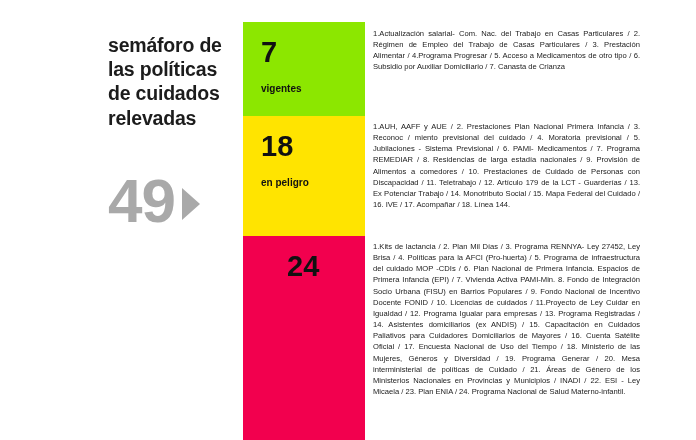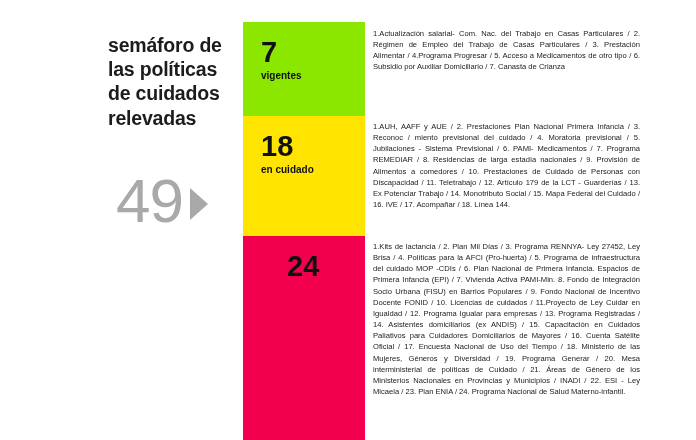--- a/index.html
+++ b/index.html
@@ -42,25 +42,24 @@
   }
   .big-number-wrap {
     position: absolute;
     left: 108px;
     top: 170px;
     display: flex;
     align-items: center;
   }
   .big-number {
     font-size: 62px;
-    font-weight: normal;
+    font-weight: bold;
     color: #a9a9a9;
     line-height: 1;
     letter-spacing: -1px;
-    margin-left: 8px;
   }
   .arrow-right {
     width: 0;
     height: 0;
     border-top: 16px solid transparent;
     border-bottom: 16px solid transparent;
     border-left: 18px solid #a9a9a9;
     margin-left: 7px;
     margin-top: 6px;
   }
@@ -82,21 +81,21 @@
   .band-green  { background: #8ce700; height: 94px; }
   .band-yellow { background: #ffe400; height: 120px; }
   .band-red    { background: #f2004e; height: 204px; padding-left: 44px; }
   .band-count {
     font-size: 29px;
     font-weight: bold;
     color: #111111;
     line-height: 1;
   }
   .band-label {
-    margin-top: 3px;
+    margin-top: 16px;
     font-size: 10px;
     font-weight: bold;
     color: #111111;
     line-height: 1.2;
   }
 
   
   .details {
     position: absolute;
     left: 365px;
@@ -139,21 +138,21 @@
     </div>
   </div>
 
   <div class="semaforo">
     <div class="band band-green">
       <div class="band-count">7</div>
       <div class="band-label">vigentes</div>
     </div>
     <div class="band band-yellow">
       <div class="band-count">18</div>
-      <div class="band-label">en cuidado</div>
+      <div class="band-label">en peligro</div>
     </div>
     <div class="band band-red">
       <div class="band-count">24</div>
     </div>
   </div>
 
   <div class="details">
     <div class="detail-block detail-green">1.Actualización salarial- Com. Nac. del Trabajo en Casas Particulares / 2. Régimen de Empleo del Trabajo de Casas Particulares / 3. Prestación Alimentar / 4.Programa Progresar / 5. Acceso a Medicamentos de otro tipo / 6. Subsidio por Auxiliar Domiciliario / 7. Canasta de Crianza</div>
     <div class="detail-block detail-yellow">1.AUH, AAFF y AUE / 2. Prestaciones Plan Nacional Primera Infancia / 3. Reconoc / miento previsional del cuidado / 4. Moratoria previsional / 5. Jubilaciones - Sistema Previsional / 6. PAMI- Medicamentos / 7. Programa REMEDIAR / 8. Residencias de larga estadía nacionales / 9. Provisión de Alimentos a comedores / 10. Prestaciones de Cuidado de Personas con Discapacidad / 11. Teletrabajo / 12. Artículo 179 de la LCT - Guarderías / 13. Ex Potenciar Trabajo / 14. Monotributo Social / 15. Mapa Federal del Cuidado / 16. IVE / 17. Acompañar / 18. Línea 144.</div>
     <div class="detail-block detail-red">1.Kits de lactancia / 2. Plan Mil Días / 3. Programa RENNYA- Ley 27452, Ley Brisa / 4. Políticas para la AFCI (Pro-huerta) / 5. Programa de infraestructura del cuidado MOP -CDIs / 6. Plan Nacional de Primera Infancia. Espacios de Primera Infancia (EPI) / 7. Vivienda Activa PAMI-Min. 8. Fondo de Integración Socio Urbana (FISU) en Barrios Populares / 9. Fondo Nacional de Incentivo Docente FONID / 10. Licencias de cuidados / 11.Proyecto de Ley Cuidar en Igualdad / 12. Programa Igualar para empresas / 13. Programa Registradas / 14. Asistentes domiciliarios (ex ANDIS) / 15. Capacitación en Cuidados Paliativos para Cuidadores Domiciliarios de Mayores / 16. Cuenta Satélite Oficial / 17. Encuesta Nacional de Uso del Tiempo / 18. Ministerio de las Mujeres, Géneros y Diversidad / 19. Programa Generar / 20. Mesa interministerial de políticas de Cuidado / 21. Áreas de Género de los Ministerios Nacionales en Provincias y Municipios / INADI / 22. ESI - Ley Micaela / 23. Plan ENIA / 24. Programa Nacional de Salud Materno-infantil.</div>

